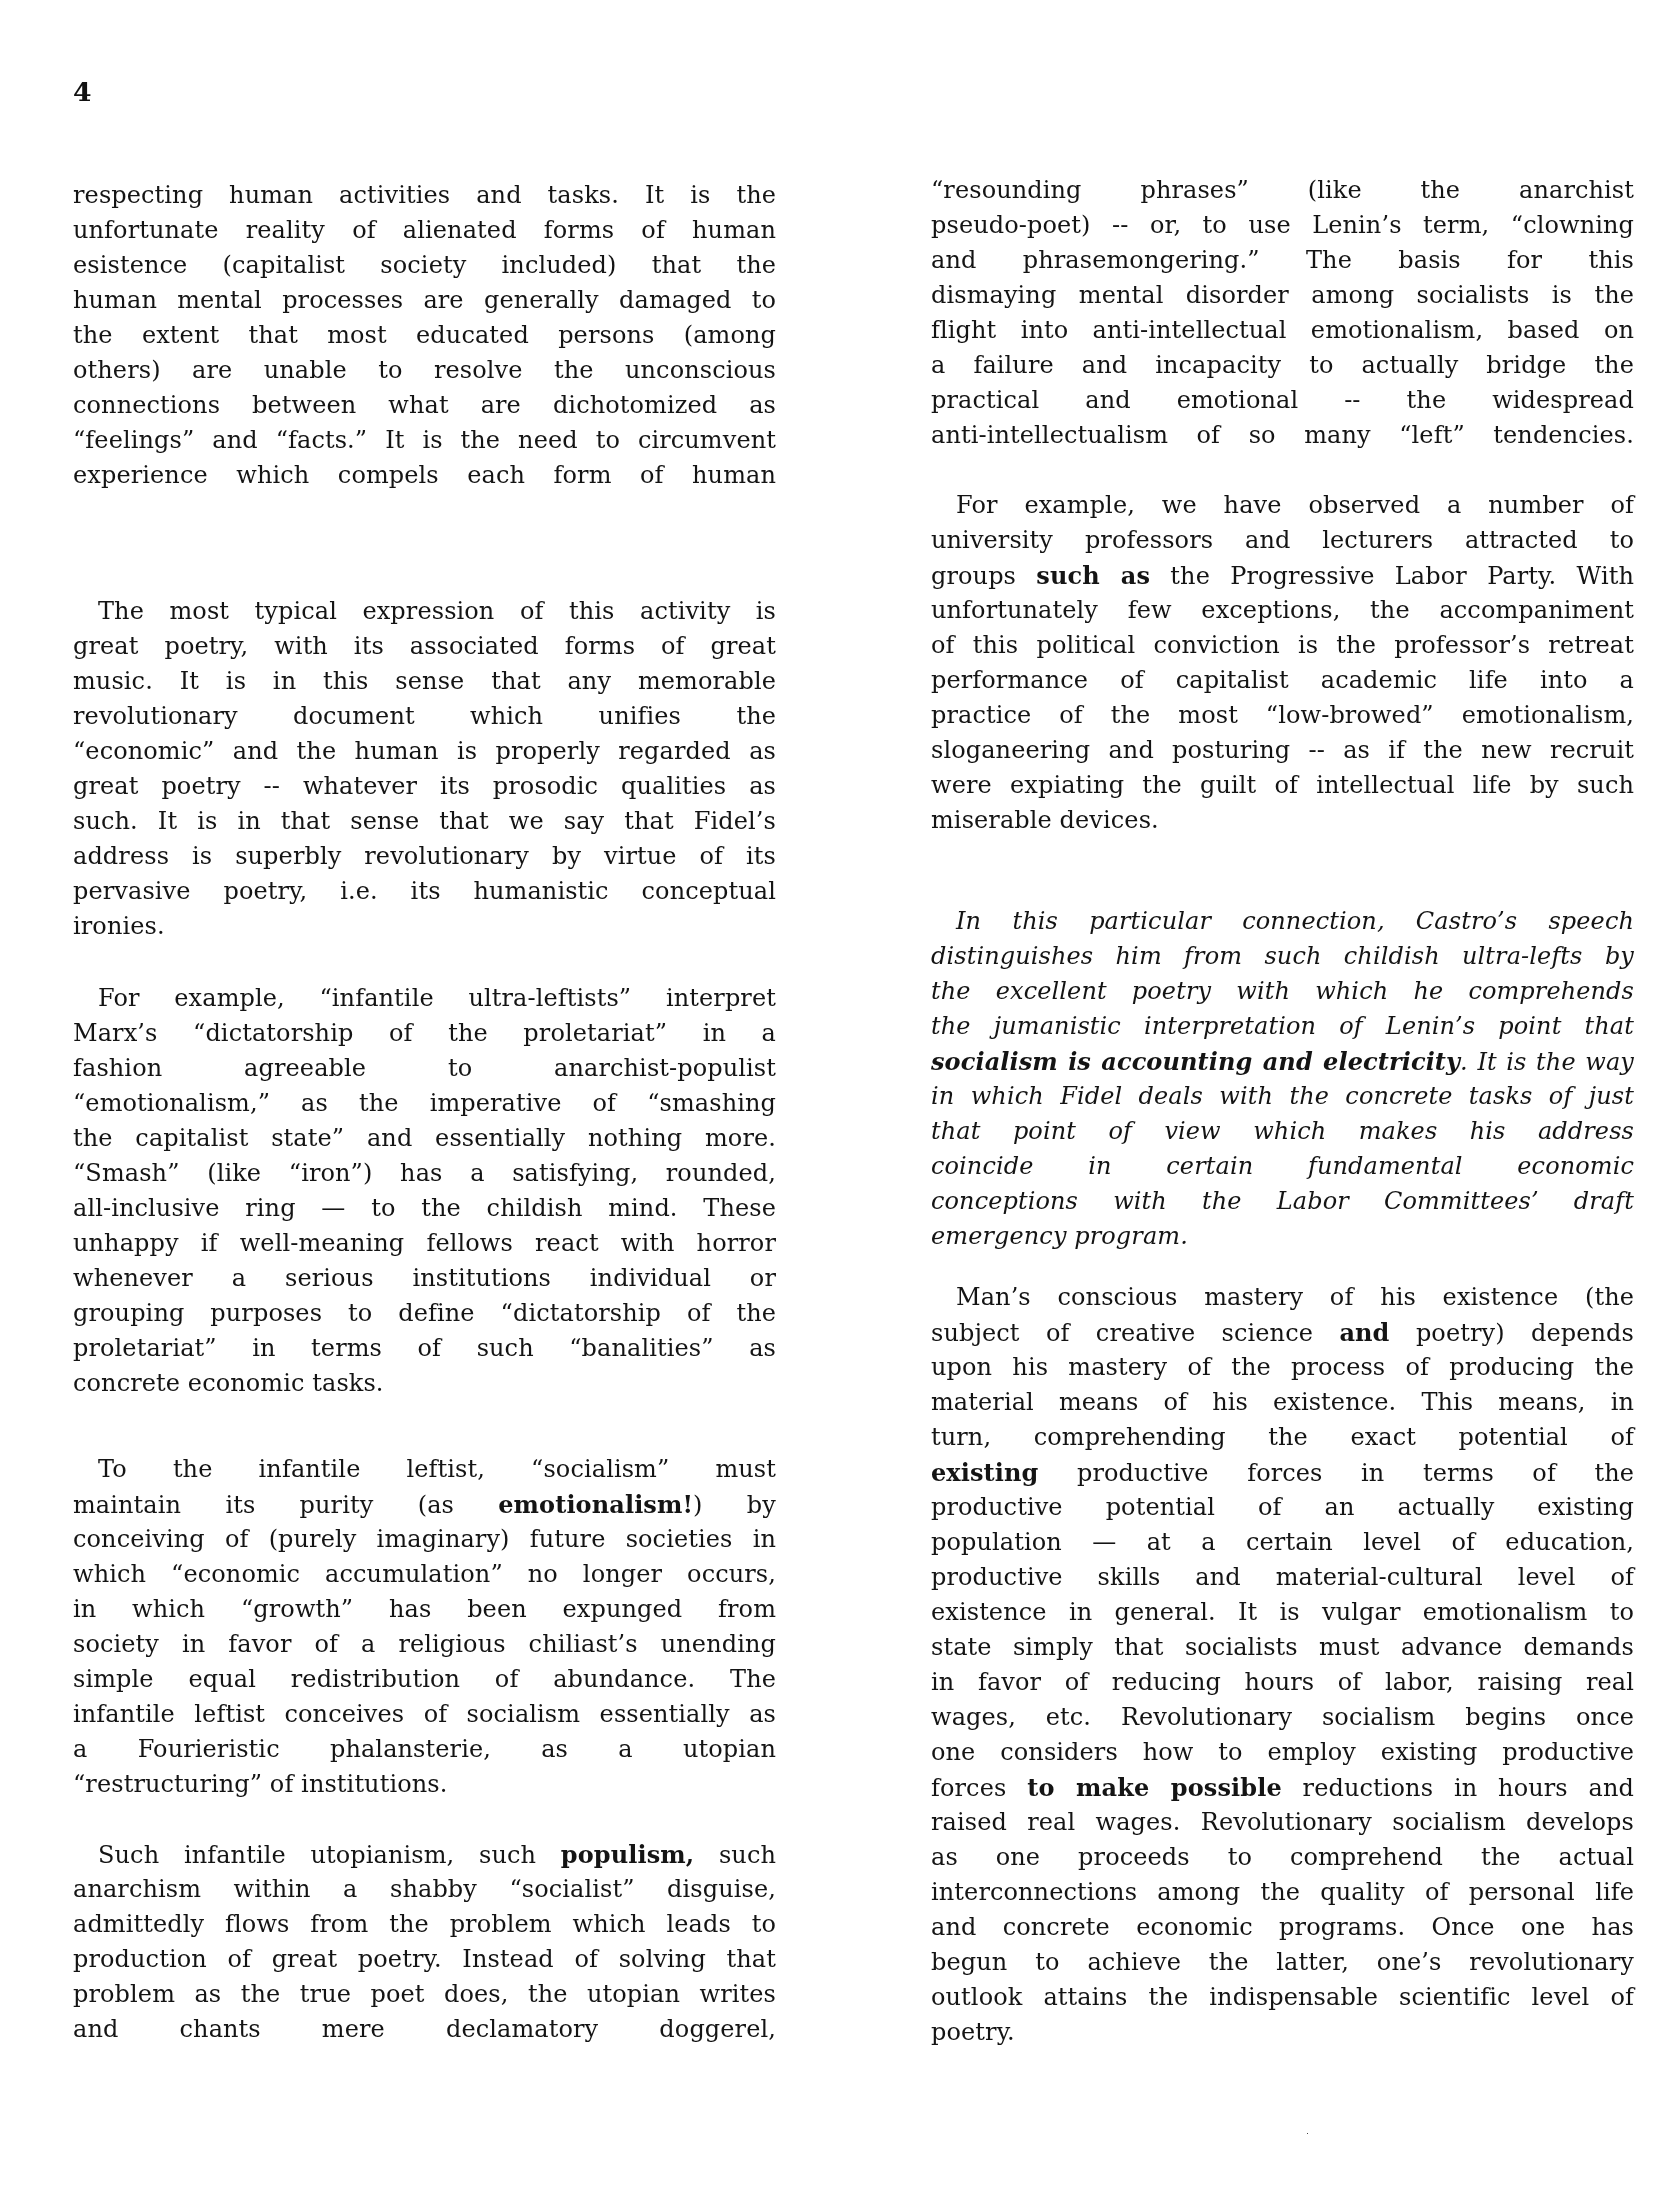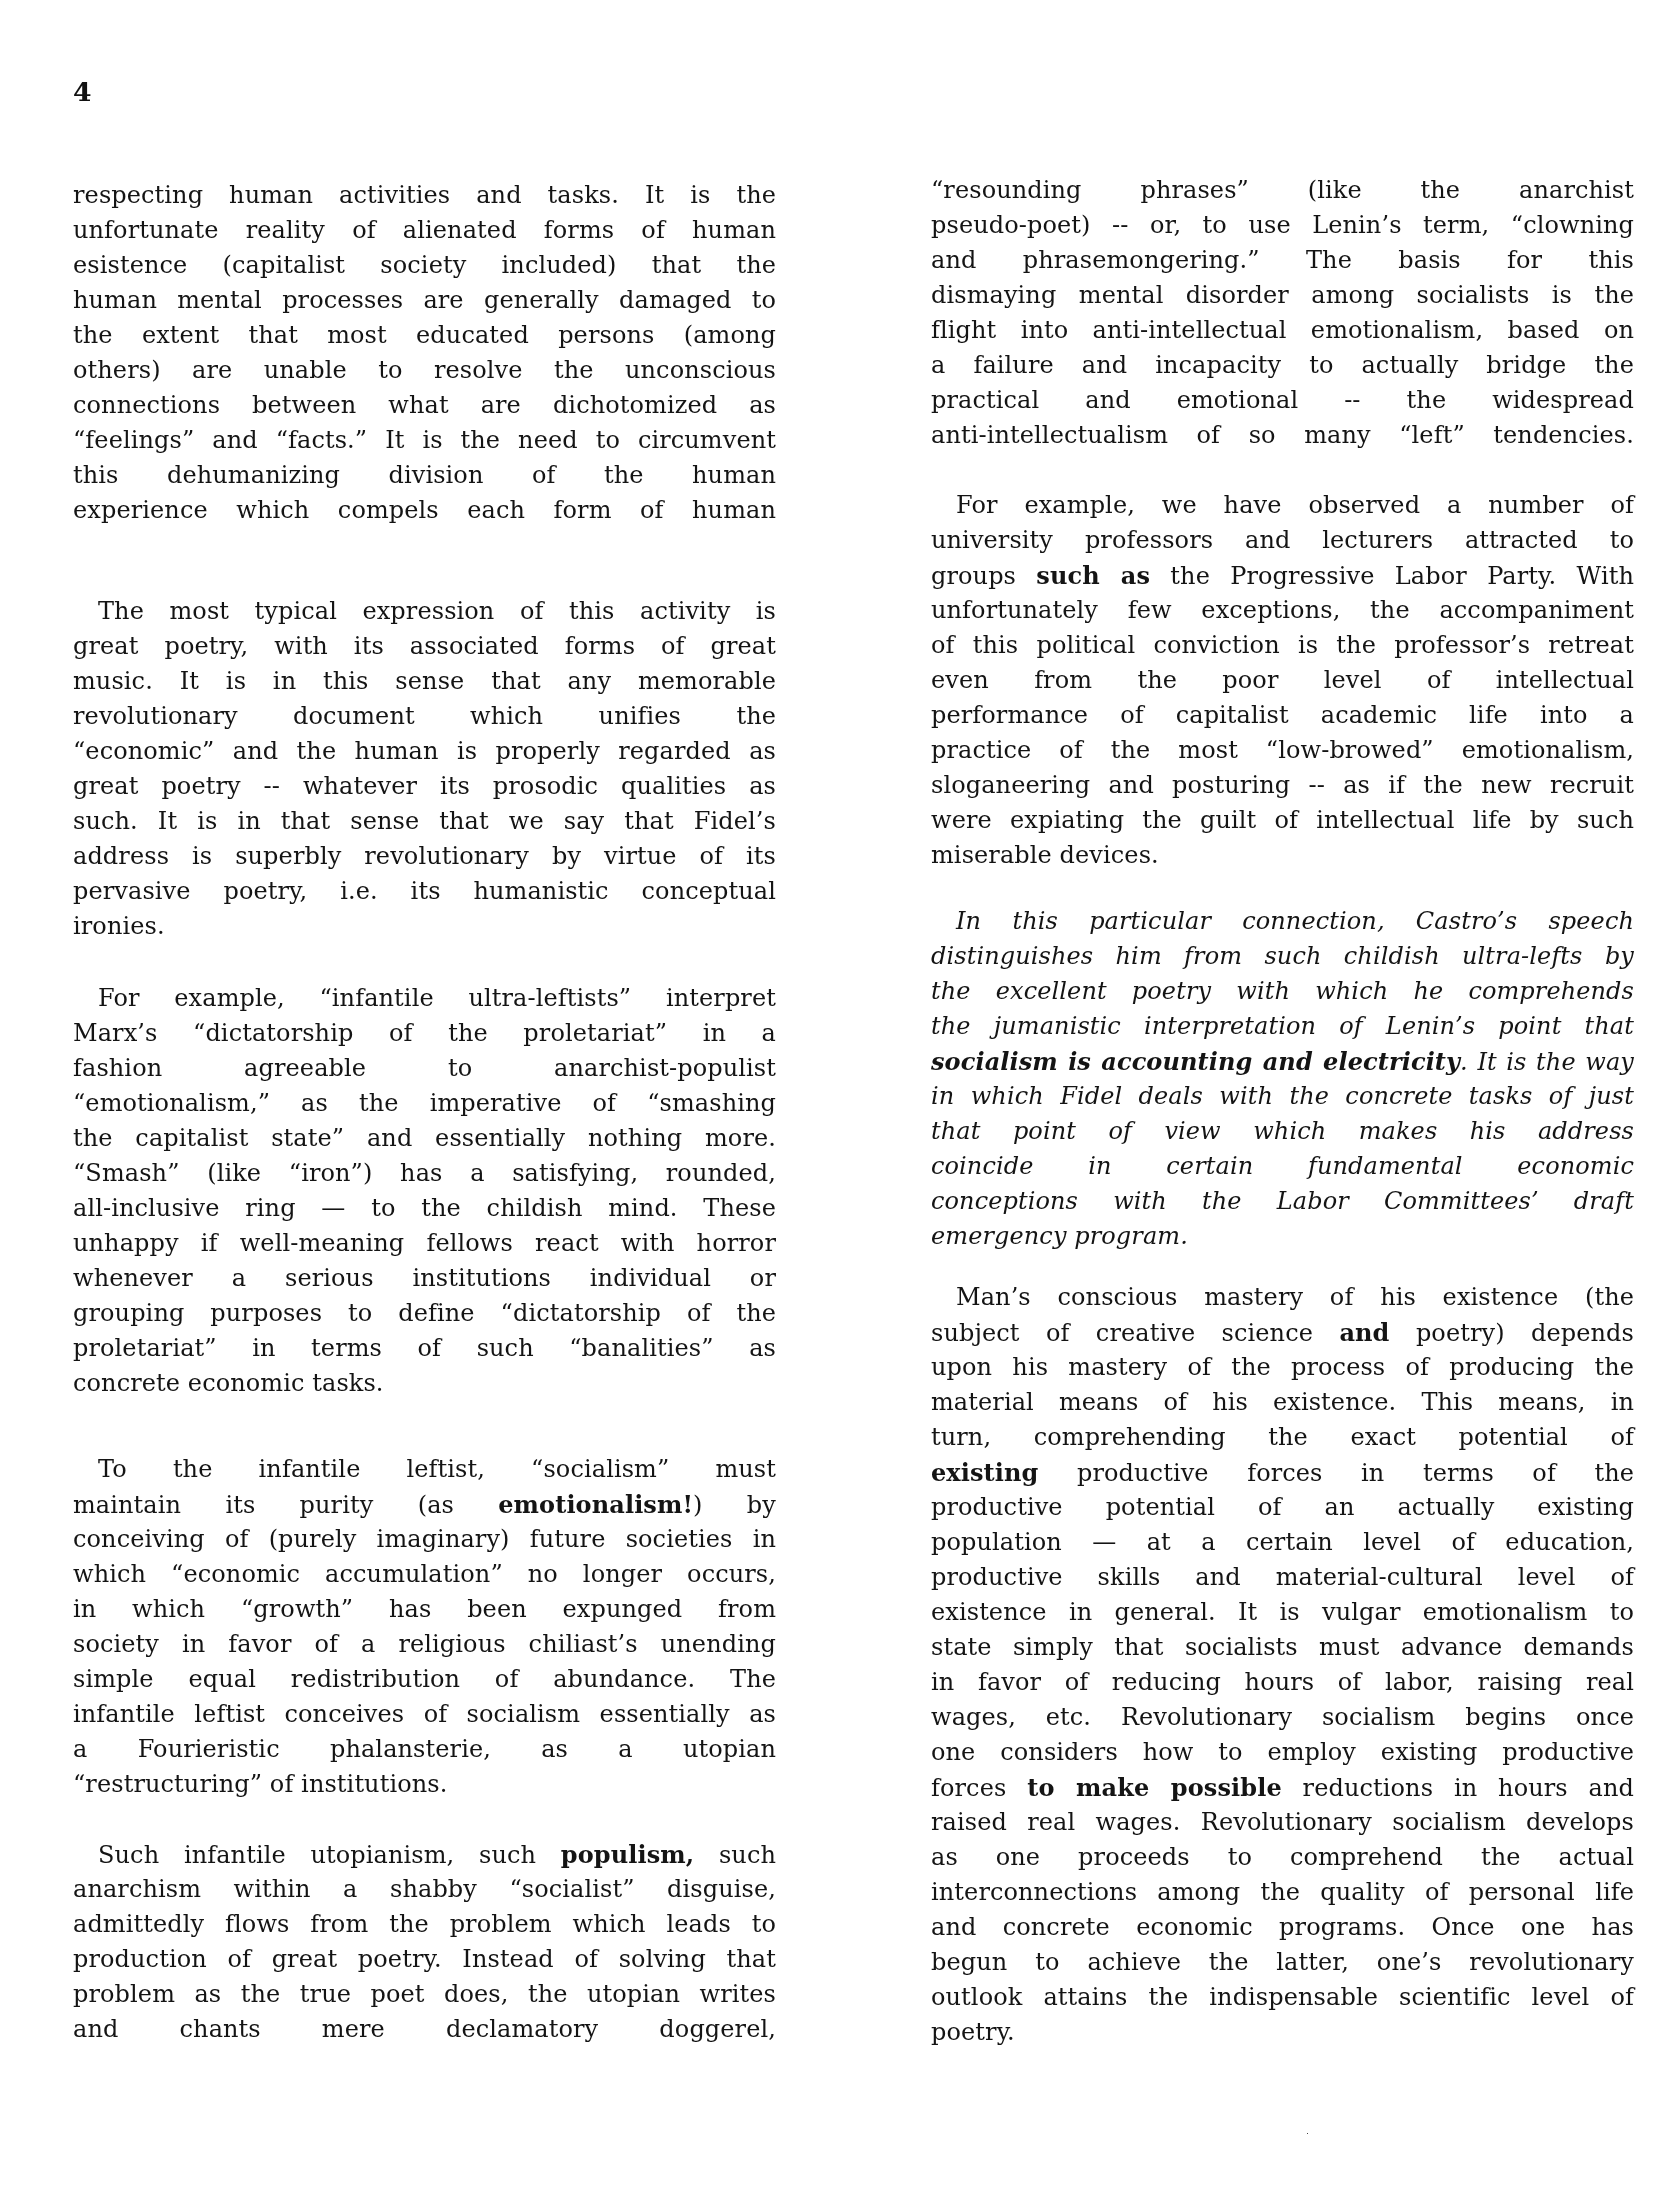--- a/index.html
+++ b/index.html
@@ -40,21 +40,20 @@
 
     <div class="para" style="top:178px;">
       <span class="line">respecting human activities and tasks. It is the</span>
       <span class="line">unfortunate reality of alienated forms of human</span>
       <span class="line">esistence (capitalist society included) that the</span>
       <span class="line">human mental processes are generally damaged to</span>
       <span class="line">the extent that most educated persons (among</span>
       <span class="line">others) are unable to resolve the unconscious</span>
       <span class="line">connections between what are dichotomized as</span>
       <span class="line">“feelings” and “facts.” It is the need to circumvent</span>
-      <span class="line">this dehumanizing division of the human</span>
       <span class="line">experience which compels each form of human</span>
     </div>
 
     <div class="para" style="top:594px;">
       <span class="line indent">The most typical expression of this activity is</span>
       <span class="line">great poetry, with its associated forms of great</span>
       <span class="line">music. It is in this sense that any memorable</span>
       <span class="line">revolutionary document which unifies the</span>
       <span class="line">“economic” and the human is properly regarded as</span>
       <span class="line">great poetry -- whatever its prosodic qualities as</span>
@@ -114,21 +113,20 @@
       <span class="line">practical and emotional -- the widespread</span>
       <span class="line">anti-intellectualism of so many “left” tendencies.</span>
     </div>
 
     <div class="para" style="top:488px;">
       <span class="line indent">For example, we have observed a number of</span>
       <span class="line">university professors and lecturers attracted to</span>
       <span class="line rich">groups <b>such as</b> the Progressive Labor Party. With</span>
       <span class="line">unfortunately few exceptions, the accompaniment</span>
       <span class="line">of this political conviction is the professor’s retreat</span>
-      <span class="line">even from the poor level of intellectual</span>
       <span class="line">performance of capitalist academic life into a</span>
       <span class="line">practice of the most “low-browed” emotionalism,</span>
       <span class="line">sloganeering and posturing -- as if the new recruit</span>
       <span class="line">were expiating the guilt of intellectual life by such</span>
       <span class="line last">miserable devices.</span>
     </div>
 
     <div class="para" style="top:904px;font-style:italic;">
       <span class="line indent">In this particular connection, Castro’s speech</span>
       <span class="line">distinguishes him from such childish ultra-lefts by</span>

